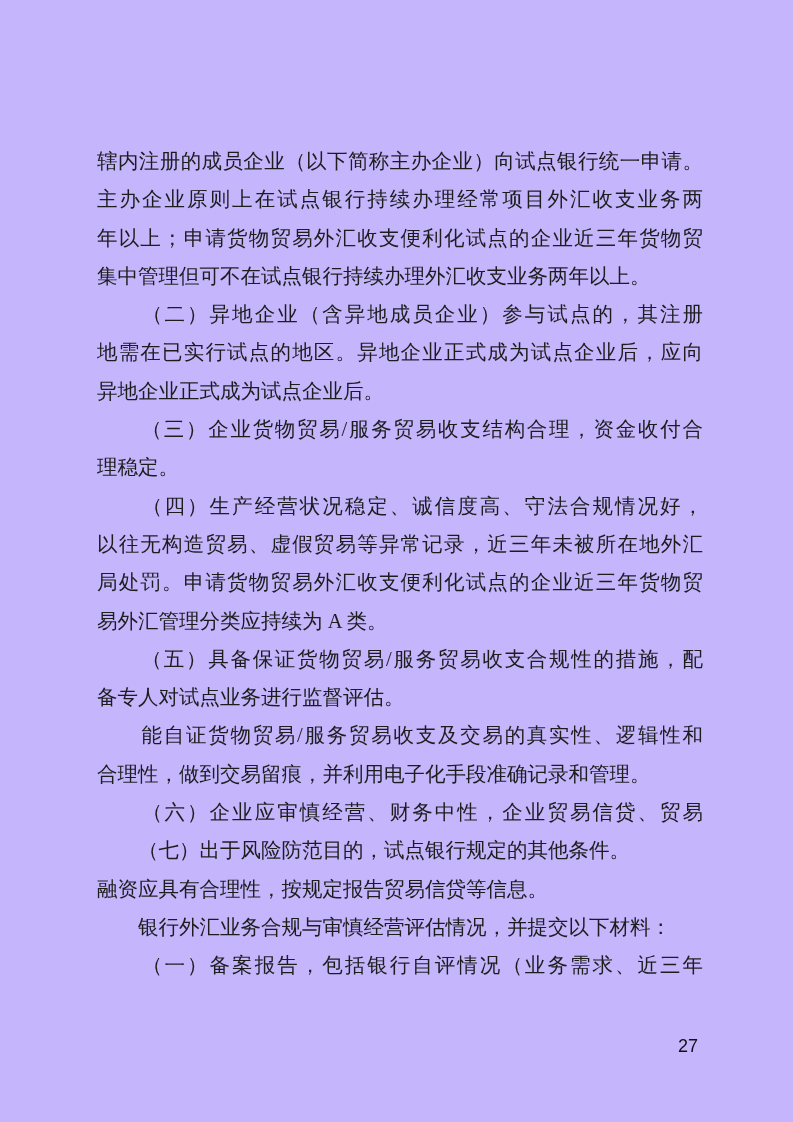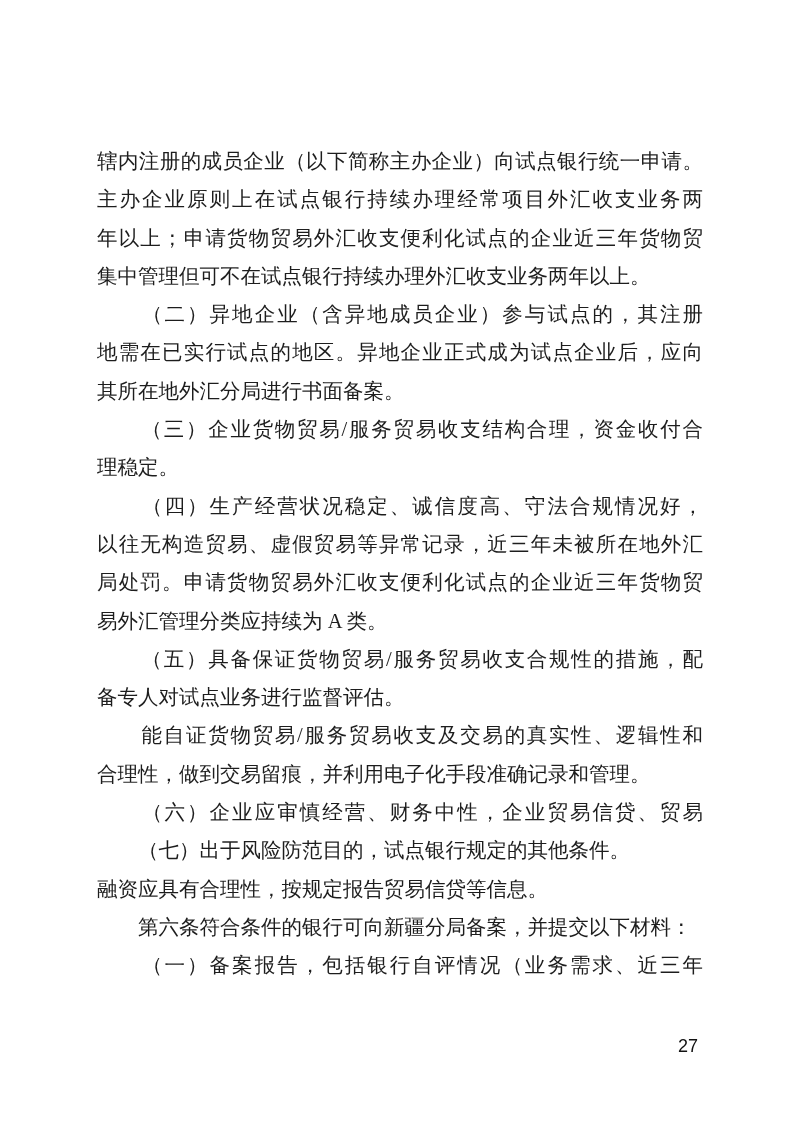--- a/index.html
+++ b/index.html
@@ -5,21 +5,21 @@
   html, body {
     margin: 0;
     padding: 0;
     background: #e8e8e8;
   }
   .page {
     position: relative;
     width: 793px;
     height: 1122px;
     margin: 0 auto;
-    background: #ffffff;
+    background: #c4b5fd;
     overflow: hidden;
     font-family: "Liberation Serif", "DejaVu Serif", serif;
     color: #1d1d1d;
   }
   .text-block {
     position: absolute;
     left: 97px;
     top: 142px;
     width: 606px;
   }
@@ -49,31 +49,31 @@
 <body>
 
 <div class="page">
   <div class="text-block">
     <div class="line">辖内注册的成员企业（以下简称主办企业）向试点银行统一申请。</div>
     <div class="line">主办企业原则上在试点银行持续办理经常项目外汇收支业务两</div>
     <div class="line">年以上；申请货物贸易外汇收支便利化试点的企业近三年货物贸</div>
     <div class="line end">集中管理但可不在试点银行持续办理外汇收支业务两年以上。</div>
     <div class="line">　　（二）异地企业（含异地成员企业）参与试点的，其注册</div>
     <div class="line">地需在已实行试点的地区。异地企业正式成为试点企业后，应向</div>
-    <div class="line end">其所在地外汇分局进行书面备案。</div>
+    <div class="line end">异地企业正式成为试点企业后。</div>
     <div class="line">　　（三）企业货物贸易/服务贸易收支结构合理，资金收付合</div>
     <div class="line end">理稳定。</div>
     <div class="line">　　（四）生产经营状况稳定、诚信度高、守法合规情况好，</div>
     <div class="line">以往无构造贸易、虚假贸易等异常记录，近三年未被所在地外汇</div>
     <div class="line">局处罚。申请货物贸易外汇收支便利化试点的企业近三年货物贸</div>
     <div class="line end">易外汇管理分类应持续为 A 类。</div>
     <div class="line">　　（五）具备保证货物贸易/服务贸易收支合规性的措施，配</div>
     <div class="line end">备专人对试点业务进行监督评估。</div>
     <div class="line">　　能自证货物贸易/服务贸易收支及交易的真实性、逻辑性和</div>
     <div class="line end">合理性，做到交易留痕，并利用电子化手段准确记录和管理。</div>
     <div class="line">　　（六）企业应审慎经营、财务中性，企业贸易信贷、贸易</div>
     <div class="line end">　　（七）出于风险防范目的，试点银行规定的其他条件。</div>
     <div class="line end">融资应具有合理性，按规定报告贸易信贷等信息。</div>
-    <div class="line end">　　第六条符合条件的银行可向新疆分局备案，并提交以下材料：</div>
+    <div class="line end">　　银行外汇业务合规与审慎经营评估情况，并提交以下材料：</div>
     <div class="line">　　（一）备案报告，包括银行自评情况（业务需求、近三年</div>
   </div>
   <div class="page-number">27</div>
 </div>
 
 </body></html>

